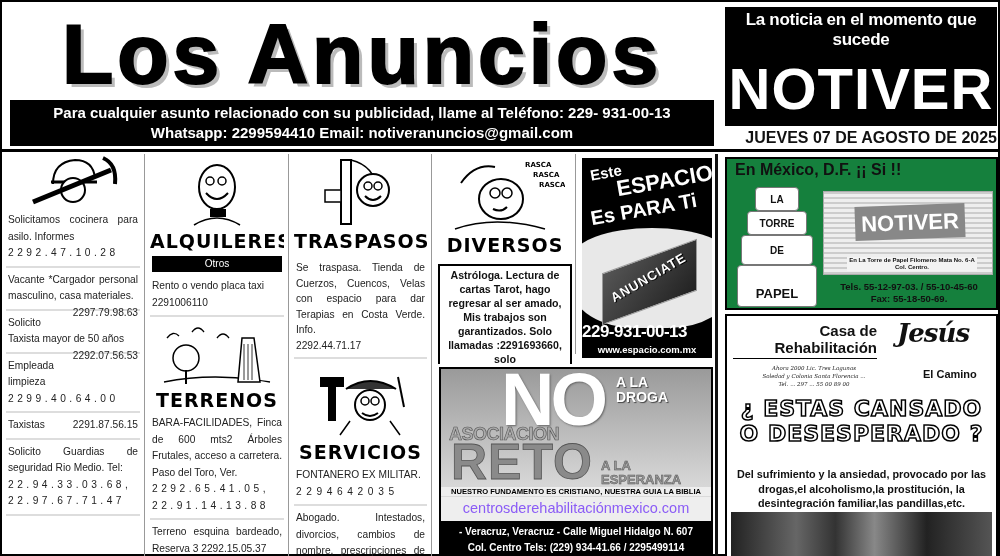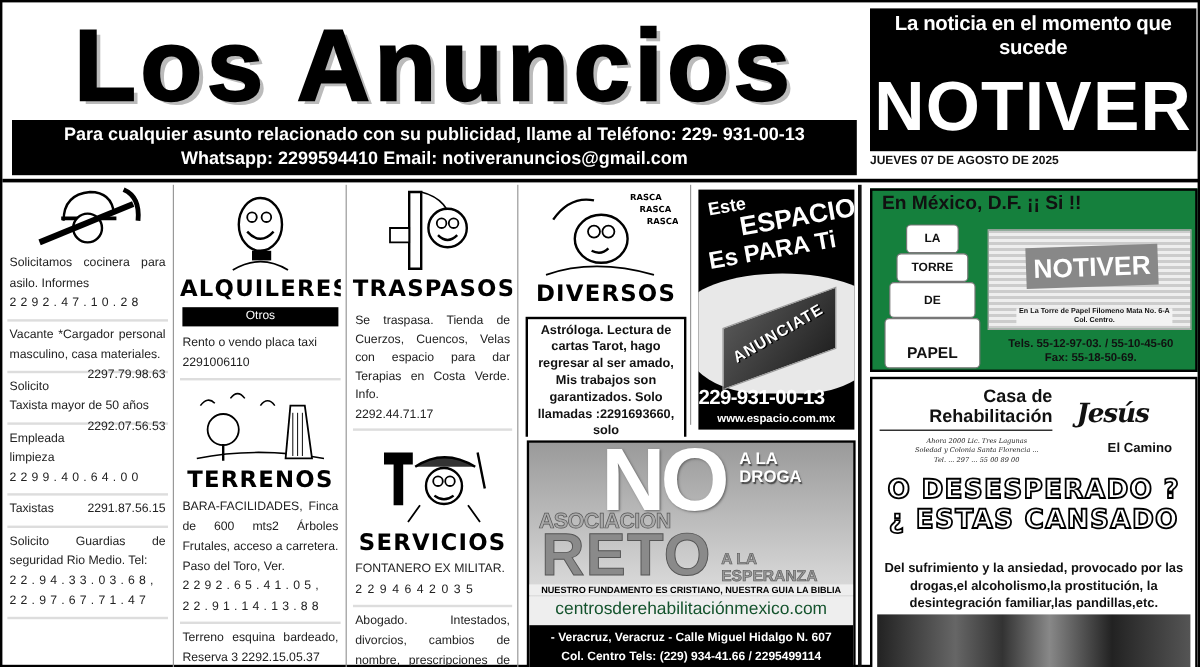--- a/index.html
+++ b/index.html
@@ -13,21 +13,21 @@
   .masthead-title { position: absolute; left: 0; top: 2px; width: 704px; text-align: center;
     font-family: "Liberation Sans", sans-serif; font-weight: 900; font-size: 84px; letter-spacing: 4px;
     line-height: 88px; color: #000; text-shadow: 4px 4px 0 #bbb; -webkit-text-stroke: 2px #000; }
   .masthead-bar { position: absolute; left: 0; top: 92px; width: 704px; height: 46px; background: #000; color: #fff;
     text-align: center; font-size: 15px; font-weight: bold; line-height: 20px; padding-top: 3px; }
 
   
   .brand { position: absolute; left: 723px; top: 5px; width: 272px; height: 119px; background: #000; color: #fff; text-align: center; }
   .brand-slogan { font-size: 17px; font-weight: bold; padding-top: 3px; letter-spacing: -0.3px; }
   .brand-name { font-size: 58px; font-weight: 900; line-height: 66px; letter-spacing: 1px; margin-top: 6px; }
-  .date { position: absolute; left: 723px; top: 127px; width: 272px; text-align: left; font-size: 10px; font-weight: bold; }
+  .date { position: absolute; left: 723px; top: 127px; width: 272px; text-align: right; font-size: 16px; font-weight: bold; }
 
   
   .hr-top { position: absolute; left: 0; top: 147px; width: 1000px; height: 3px; background: #000; }
 
   .col { position: absolute; top: 152px; height: 404px; overflow: hidden; }
   .vline { position: absolute; top: 152px; width: 1px; height: 404px; background: #999; }
   .vline.dark { width: 3px; background: #111; }
 
   .section-art { position: relative; height: 72px; display: flex; justify-content: center; align-items: center; }
   .section-title { text-align: center; font-family: "DejaVu Sans", sans-serif; font-weight: 900; font-size: 19px;
@@ -51,38 +51,38 @@
   .promo-line { position: absolute; font-weight: 900; transform: rotate(-10deg); color:#fff; }
 
   
   .reto { position: absolute; left: 437px; top: 365px; width: 274px; height: 191px; border: 2px solid #000; background: linear-gradient(#9a9a9a, #d5d5d5 60%, #eee); overflow: hidden; }
   .reto-no { position: absolute; left: 60px; top: -6px; font-size: 74px; font-weight: 900; color: #fff; letter-spacing: -4px; line-height: 74px; text-shadow: 1px 1px 2px #666; }
   .reto-ala { position: absolute; left: 175px; top: 6px; font-size: 14px; font-weight: 900; color: #fff; line-height: 15px; text-shadow: 1px 1px 1px #444; }
   .reto-asoc { position: absolute; left: 8px; top: 55px; font-size: 18px; font-weight: 900; color: #aaa; letter-spacing: -0.5px; -webkit-text-stroke: 0.6px #555; }
   .reto-reto { position: absolute; left: 10px; top: 68px; font-size: 50px; font-weight: 900; color: #8a8a8a; letter-spacing: 1px; line-height: 50px; -webkit-text-stroke: 0.8px #555;}
   .reto-esp { position: absolute; left: 160px; top: 90px; font-size: 13px; font-weight: 900; color: #999; line-height: 14px; -webkit-text-stroke: 0.5px #555;}
   .reto-motto { position: absolute; left: 0; top: 118px; width: 270px; text-align: center; font-size: 7.6px; font-weight: 900; color: #000; background: #eee; }
-  .reto-site { position: absolute; left: 0; top: 128px; width: 270px; text-align: center; font-size: 14.5px; color: #14532d; background: #eee; height: 24px; line-height: 22px; }
+  .reto-site { position: absolute; left: 0; top: 128px; width: 270px; text-align: center; font-size: 14.5px; color: #8b5cf6; background: #eee; height: 24px; line-height: 22px; }
   .reto-foot { position: absolute; left: 0; top: 152px; width: 270px; height: 37px; background: #000; color: #fff; text-align: center; font-size: 10px; font-weight: bold; line-height: 16px; padding-top: 3px; }
 
   
   .torre { position: absolute; left: 723px; top: 155px; width: 273px; height: 153px; border: 2px solid #000; background: #15803d; overflow: hidden; }
   .torre-head { position: absolute; left: 8px; top: 2px; font-size: 16px; font-weight: 900; }
   .torre-tower { position: absolute; left: 10px; top: 28px; width: 80px; height: 120px; }
   .torre-tier { position: absolute; background: #fff; border: 1px solid #777; border-radius: 4px; text-align: center; font-weight: bold; font-size: 10px; }
   .torre-paper { position: absolute; left: 96px; top: 32px; width: 170px; height: 84px; background: repeating-linear-gradient(#ccc 0 2px,#eee 2px 5px); border: 1px solid #aaa; }
   .torre-notiver { position: absolute; left: 128px; top: 46px; width: 110px; height: 34px; background: #888; color: #fff; font-size: 22px; font-weight: 900; text-align: center; line-height: 36px; transform: rotate(-2deg); }
   .torre-addr { position: absolute; left: 120px; top: 98px; width: 130px; text-align: center; font-size: 6px; font-weight: bold; line-height: 7px; background:#f3f3f3;}
   .torre-tels { position: absolute; left: 94px; top: 122px; width: 176px; text-align: center; font-size: 9.5px; font-weight: 900; line-height: 12px; }
 
   
   .casa { position: absolute; left: 723px; top: 312px; width: 273px; height: 244px; border: 2px solid #000; background: #fff; overflow: hidden; }
   .casa-title { position: absolute; left: 6px; top: 6px; width: 144px; text-align: right; font-size: 15px; font-weight: bold; line-height: 17px; border-bottom: 1px solid #000; padding-bottom: 2px; }
   .casa-script { position: absolute; left: 12px; top: 48px; width: 150px; text-align: center; font-family: "DejaVu Serif", serif; font-style: italic; font-size: 5.5px; line-height: 8px; color: #222; }
-  .casa-jesus { position: absolute; left: 170px; top: 16px; font-family: "DejaVu Serif", serif; font-style: italic; font-weight: bold; font-size: 22px; letter-spacing: -1px; }
+  .casa-jesus { position: absolute; left: 170px; top: 2px; font-family: "DejaVu Serif", serif; font-style: italic; font-weight: bold; font-size: 26px; letter-spacing: -1px; }
   .casa-camino { position: absolute; left: 196px; top: 52px; font-size: 11px; font-weight: bold; }
   .casa-big { position: absolute; left: 0; top: 80px; width: 269px; text-align: center; font-family: "DejaVu Sans", sans-serif; font-weight: bold; font-size: 22px; line-height: 25px;
      color: #fff; -webkit-text-stroke: 1.5px #000; letter-spacing: 1px; }
   .casa-body { position: absolute; left: 0; top: 140px; width: 269px; text-align: center; font-size: 10.8px; font-weight: bold; line-height: 14.5px; margin-top: 11px; }
   .casa-photo { position: absolute; left: 4px; top: 196px; width: 261px; height: 48px; background: linear-gradient(90deg,#222,#666 25%,#333 40%,#888 55%,#222 75%,#555); }
 </style>
 </head>
 <body>
 
 <div class="page">
@@ -259,20 +259,20 @@
       <div>Rehabilitación</div>
     </div>
     <div class="casa-script">
       <div>Ahora 2000 Lic. Tres Lagunas</div>
       <div>Soledad y Colonia Santa Florencia ...</div>
       <div>Tel. ... 297 ... 55 00 89 00</div>
     </div>
     <div class="casa-jesus">Jesús</div>
     <div class="casa-camino">El Camino</div>
     <div class="casa-big">
+      <div>¿ ESTAS CANSADO</div>
       <div>O DESESPERADO ?</div>
-      <div>¿ ESTAS CANSADO</div>
     </div>
     <div class="casa-body">Del sufrimiento y la ansiedad, provocado por las drogas,el alcoholismo,la prostitución, la desintegración familiar,las pandillas,etc.</div>
     <div class="casa-photo"></div>
   </div>
 
 </div>
 
 </body></html>

